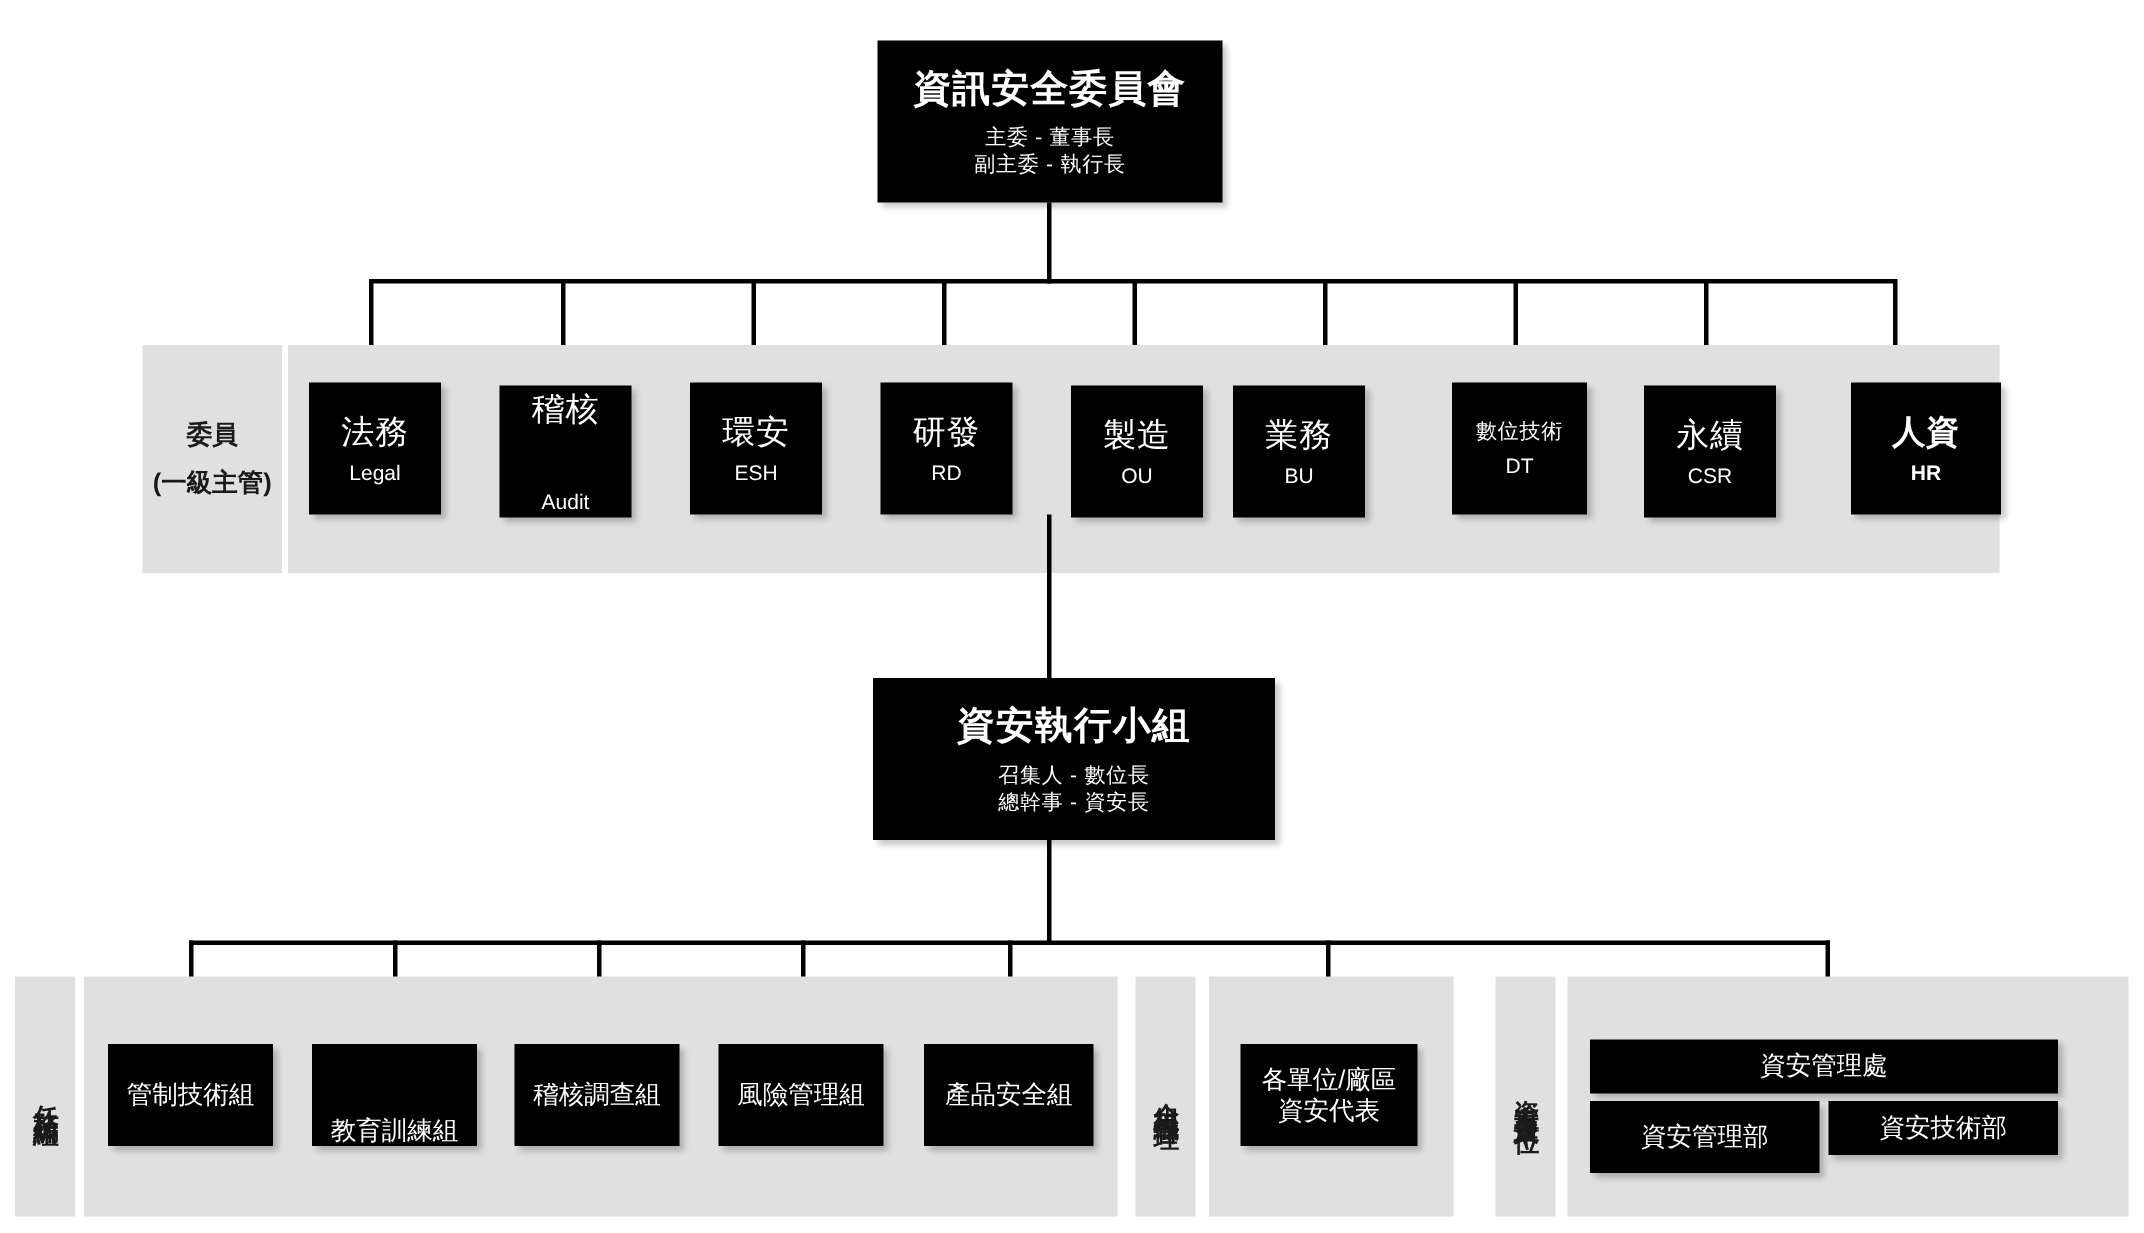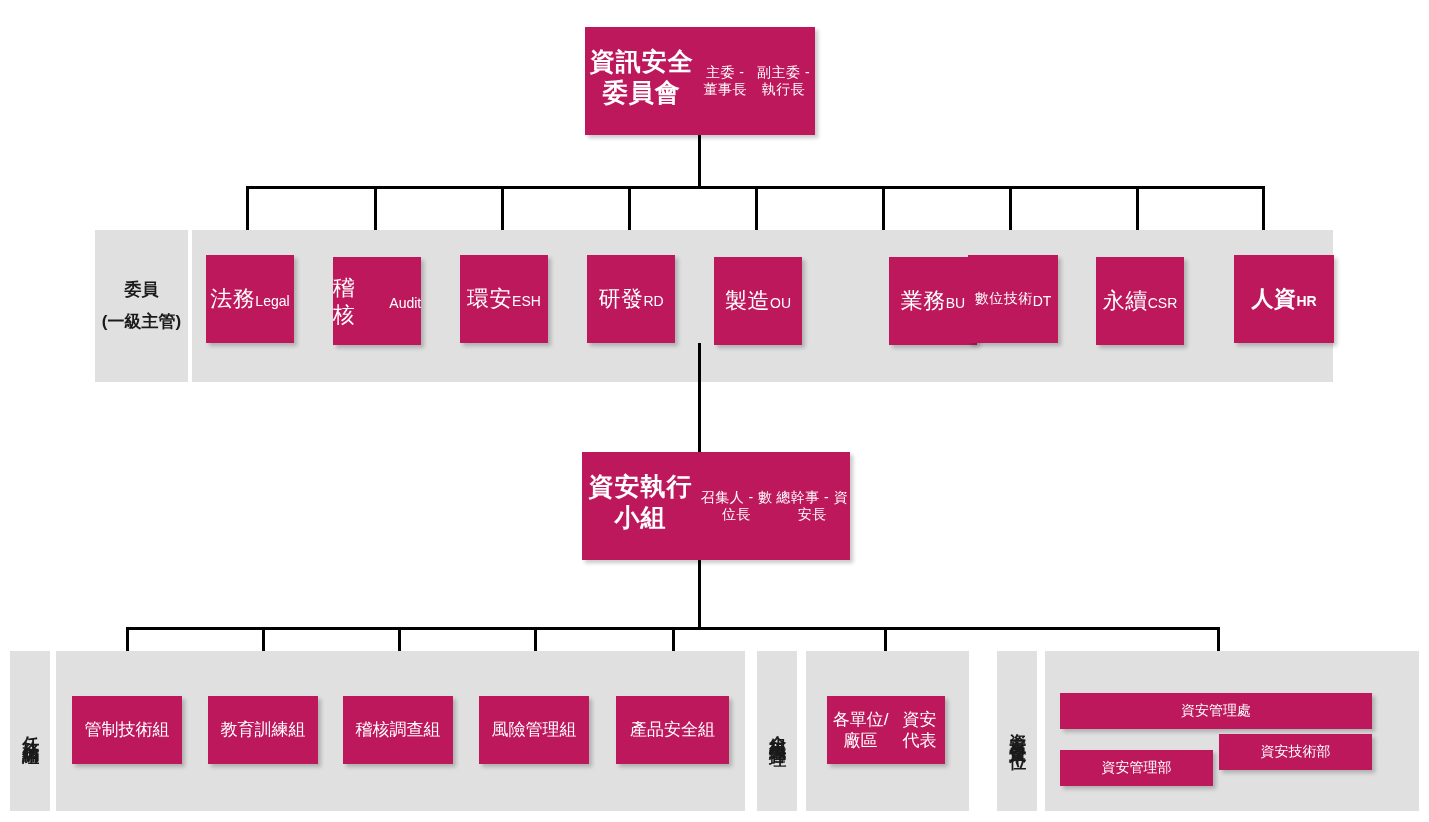--- a/index.html
+++ b/index.html
@@ -30,24 +30,24 @@
   .vline {
     background: #000000;
     width: 3px;
   }
   .hline {
     background: #000000;
     height: 3px;
   }
 
   .node {
-    background: #be185d;
+    background: #000000;
     color: #ffffff;
     display: flex;
-    flex-direction: row;
+    flex-direction: column;
     align-items: center;
     justify-content: center;
     text-align: center;
     box-shadow: 3px 3px 4px rgba(0,0,0,0.22);
     line-height: 1.25;
   }
 
   
   .node-root .title {
     font-size: 25px;
@@ -71,21 +71,21 @@
   }
   .node-member.narrow .cn { font-size: 14px; }
 
   
   .node-task {
     font-size: 17px;
   }
   .node-task .l { display: block; }
 
   
-  .node-dept { font-size: 14px; }
+  .node-dept { font-size: 17px; }
 
   
   .vlabel {
     display: flex;
     align-items: center;
     justify-content: center;
     text-align: center;
     color: #1a1a1a;
     font-size: 17px;
     line-height: 1.55;
@@ -149,21 +149,21 @@
     <span class="en">ESH</span>
   </div>
   <div class="abs node node-member" style="left:587px; top:255px; width:88px; height:88px;">
     <span class="cn">研發</span>
     <span class="en">RD</span>
   </div>
   <div class="abs node node-member" style="left:714px; top:257px; width:88px; height:88px;">
     <span class="cn">製造</span>
     <span class="en">OU</span>
   </div>
-  <div class="abs node node-member" style="left:889px; top:257px; width:88px; height:88px;">
+  <div class="abs node node-member" style="left:822px; top:257px; width:88px; height:88px;">
     <span class="cn">業務</span>
     <span class="en">BU</span>
   </div>
   <div class="abs node node-member narrow" style="left:968px; top:255px; width:90px; height:88px;">
     <span class="cn">數位技術</span>
     <span class="en">DT</span>
   </div>
   <div class="abs node node-member" style="left:1096px; top:257px; width:88px; height:88px;">
     <span class="cn">永續</span>
     <span class="en">CSR</span>
@@ -194,21 +194,21 @@
 
   <div class="abs panel" style="left:10px; top:651px; width:40px; height:160px;">
     <div class="vlabel" style="width:100%; height:100%;">任務編組</div>
   </div>
 
   <div class="abs panel" style="left:56px; top:651px; width:689px; height:160px;"></div>
 
   <div class="abs node node-task" style="left:72px; top:696px; width:110px; height:68px;font-family:Liberation Serif, serif;">
     <span>管制技術組</span>
   </div>
-  <div class="abs node node-task" style="left:208px; top:696px; width:110px; height:68px;">
+  <div class="abs node node-task" style="left:208px; top:696px; width:110px; height:68px;justify-content:flex-end;">
     <span>教育訓練組</span>
   </div>
   <div class="abs node node-task" style="left:343px; top:696px; width:110px; height:68px;">
     <span>稽核調查組</span>
   </div>
   <div class="abs node node-task" style="left:479px; top:696px; width:110px; height:68px;">
     <span>風險管理組</span>
   </div>
   <div class="abs node node-task" style="left:616px; top:696px; width:113px; height:68px;">
     <span>產品安全組</span>
@@ -227,20 +227,20 @@
 
   <div class="abs panel" style="left:997px; top:651px; width:40px; height:160px;">
     <div class="vlabel" style="width:100%; height:100%;">資安專責單位</div>
   </div>
 
   <div class="abs panel" style="left:1045px; top:651px; width:374px; height:160px;"></div>
 
   <div class="abs node node-dept" style="left:1060px; top:693px; width:312px; height:36px;">
     <span>資安管理處</span>
   </div>
-  <div class="abs node node-dept" style="left:1060px; top:750px; width:153px; height:36px;">
+  <div class="abs node node-dept" style="left:1060px; top:734px; width:153px; height:48px;">
     <span>資安管理部</span>
   </div>
   <div class="abs node node-dept" style="left:1219px; top:734px; width:153px; height:36px;">
     <span>資安技術部</span>
   </div>
 
 </div>
 
 </body></html>

